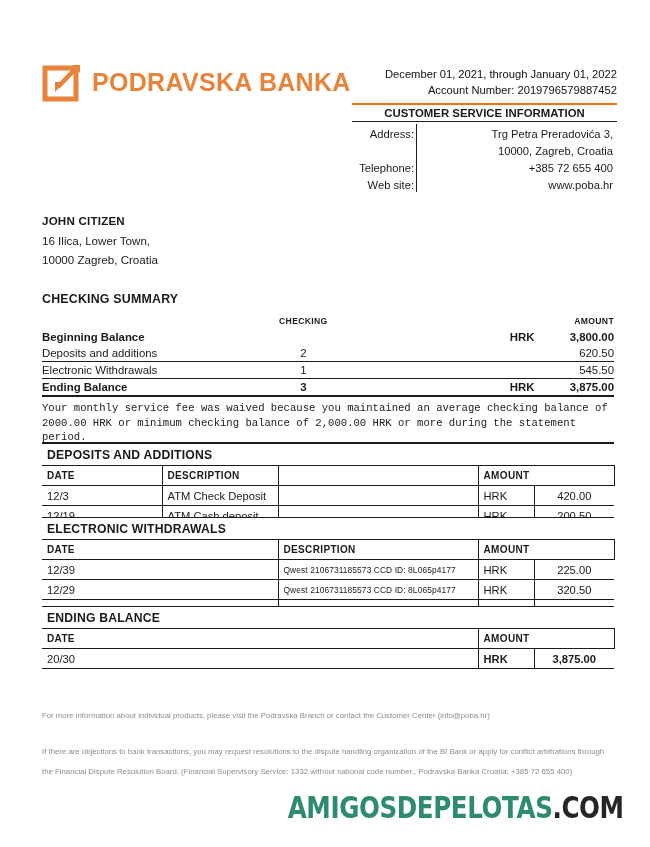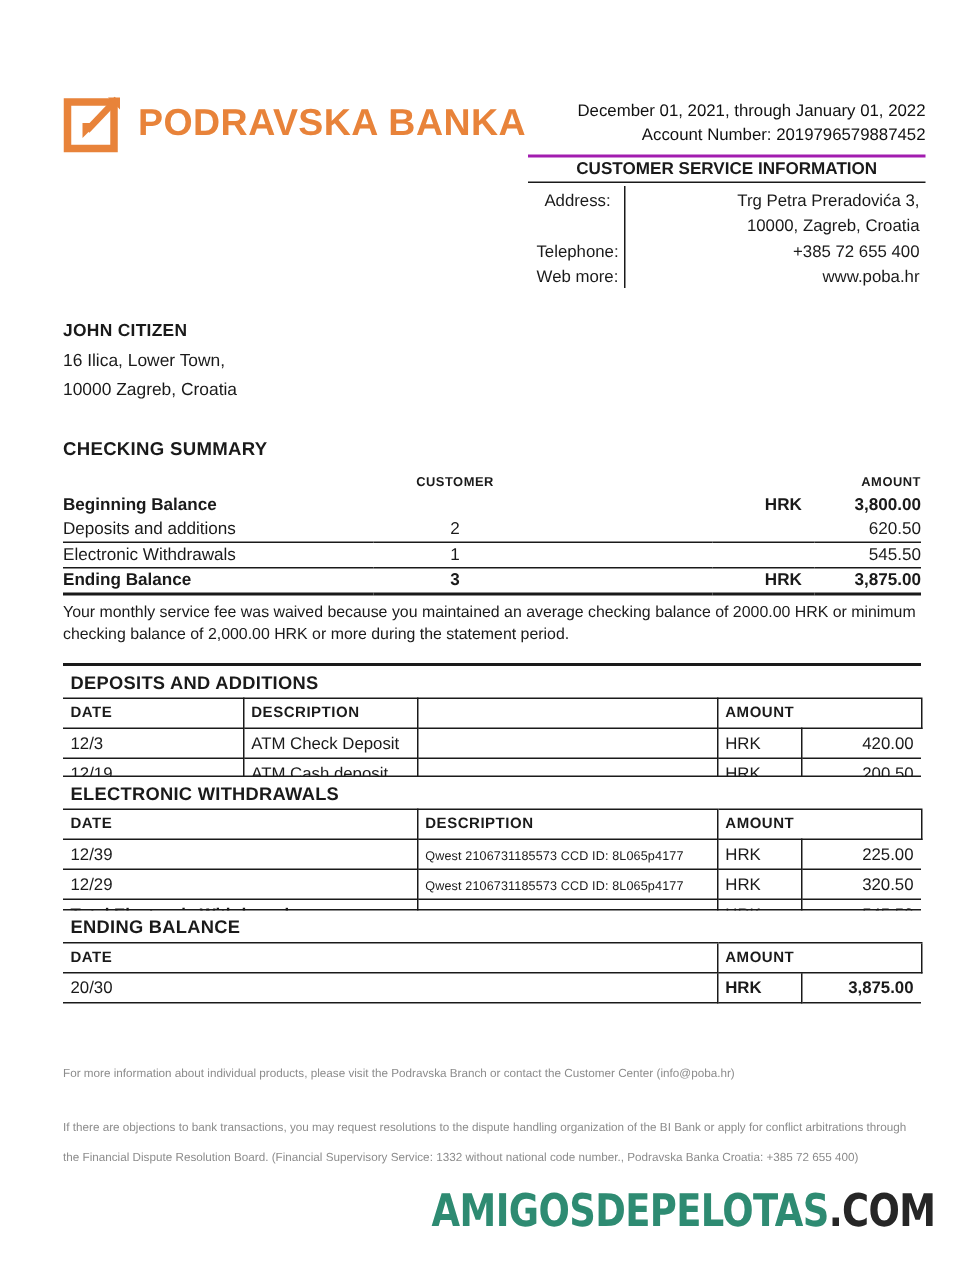--- a/index.html
+++ b/index.html
@@ -58,21 +58,21 @@
     color: #111;
   }
 
   .csi-box {
     position: absolute;
     left: 352px;
     top: 103px;
     width: 265px;
   }
   .csi-title {
-    border-top: 2px solid #a21caf;
+    border-top: 2px solid #f97316;
     border-bottom: 1.1px solid #1a1a1a;
     text-align: center;
     font-size: 11.4px;
     font-weight: bold;
     padding: 2px 0 2px 0;
   }
   .csi-body {
     position: relative;
     padding-top: 4px;
   }
@@ -85,21 +85,21 @@
     background: #1a1a1a;
   }
   .csi-row {
     display: flex;
     font-size: 11.2px;
     line-height: 17px;
   }
   .csi-label {
     width: 62px;
     flex: 0 0 62px;
-    text-align: center;
+    text-align: right;
     padding-left: 4px;
     box-sizing: border-box;
   }
   .csi-val {
     flex: 1;
     text-align: right;
     padding-right: 4px;
     box-sizing: border-box;
   }
 
@@ -154,20 +154,21 @@
   tr.line-bot td { border-bottom: 1.3px solid #1a1a1a; }
   tr.line-thick-bot td { border-bottom: 2.2px solid #1a1a1a; }
 
   .fee-note {
     position: absolute;
     left: 42px;
     top: 401px;
     width: 572px;
     font-size: 10.6px;
     line-height: 14.6px;
+    font-family: Liberation Mono, monospace;
   }
 
   
   .tx {
     position: absolute;
     left: 42px;
     width: 572px;
     border-collapse: collapse;
     table-layout: fixed;
   }
@@ -192,21 +193,21 @@
   .tx .sec-head.no-top { border-top: 1.1px solid #1a1a1a; }
   .tx .colhead {
     font-size: 10px;
     font-weight: bold;
     letter-spacing: 0.35px;
   }
   .tx .amt { text-align: right; }
   .tx .cur { text-align: left; }
   .tx .small-desc { font-size: 8.4px; letter-spacing: 0.1px; }
   .tx .nob-left { border-left: none; }
-  .tx .nob-right { border-right: none; }
+  .tx .nob-right { border-right: none; text-align: center; }
   .tx .b { font-weight: bold; }
 
   
   .footer {
     position: absolute;
     left: 42px;
     width: 572px;
     font-size: 7.8px;
     line-height: 20px;
     color: #8c8c8c;
@@ -264,40 +265,40 @@
         </div>
         <div class="csi-row">
           <span class="csi-label"></span>
           <span class="csi-val">10000, Zagreb, Croatia</span>
         </div>
         <div class="csi-row">
           <span class="csi-label">Telephone:</span>
           <span class="csi-val">+385 72 655 400</span>
         </div>
         <div class="csi-row">
-          <span class="csi-label">Web more:</span>
+          <span class="csi-label">Web site:</span>
           <span class="csi-val">www.poba.hr</span>
         </div>
       </div>
     </div>
   </div>
 
   <div class="customer">
     <div class="cust-name">JOHN CITIZEN</div>
     <div>16 Ilica, Lower Town,</div>
     <div>10000 Zagreb, Croatia</div>
   </div>
 
   <div class="summary">
     <div class="summary-title">CHECKING SUMMARY</div>
     <table class="sum-table">
       <tbody>
         <tr class="sum-head">
           <td class="col-label"></td>
-          <td class="col-inst">CUSTOMER</td>
+          <td class="col-inst">CHECKING</td>
           <td class="col-gap"></td>
           <td class="col-cur"></td>
           <td class="col-amt">AMOUNT</td>
         </tr>
         <tr class="bold">
           <td class="col-label">Beginning Balance</td>
           <td class="col-inst"></td>
           <td class="col-gap"></td>
           <td class="col-cur">HRK</td>
           <td class="col-amt">3,800.00</td>

